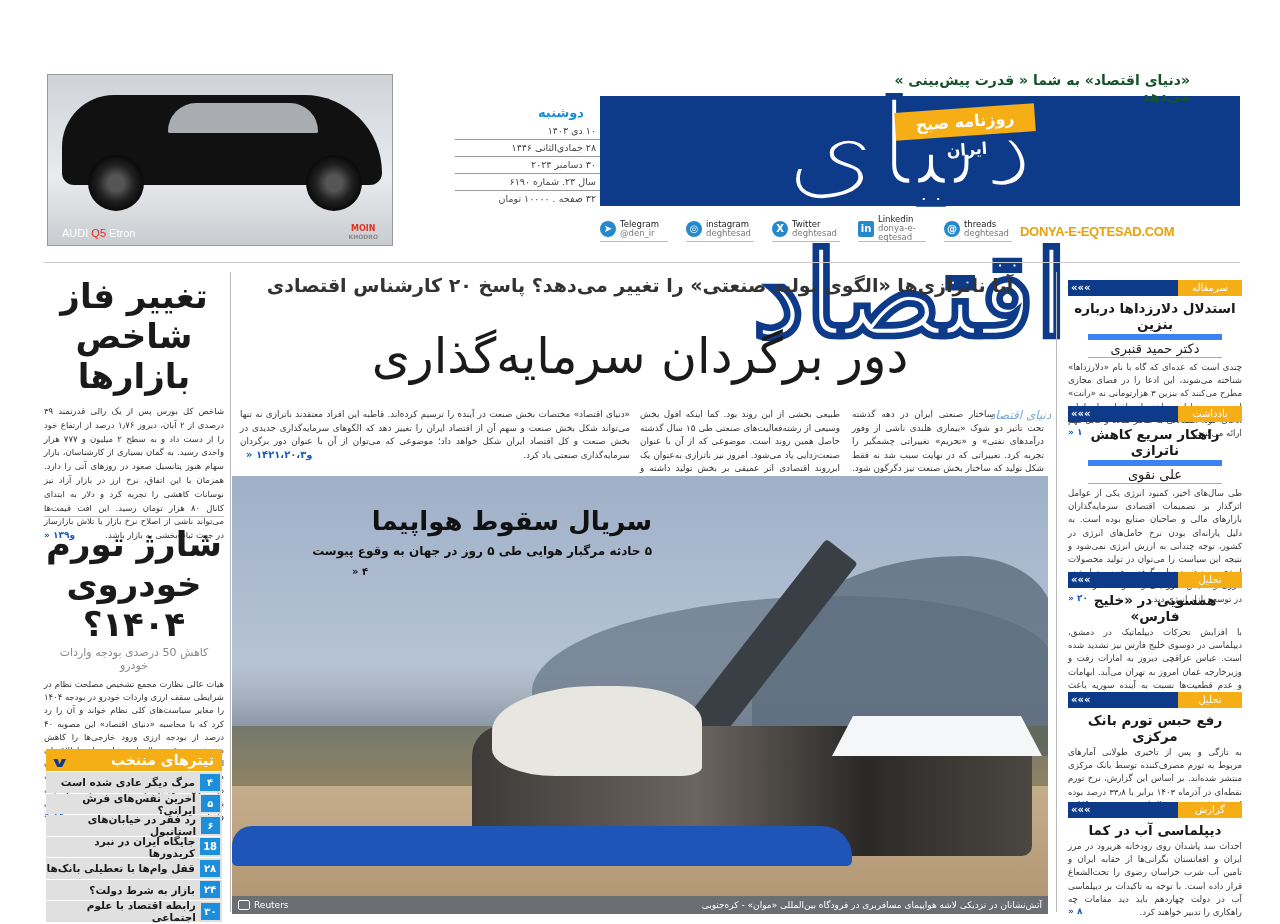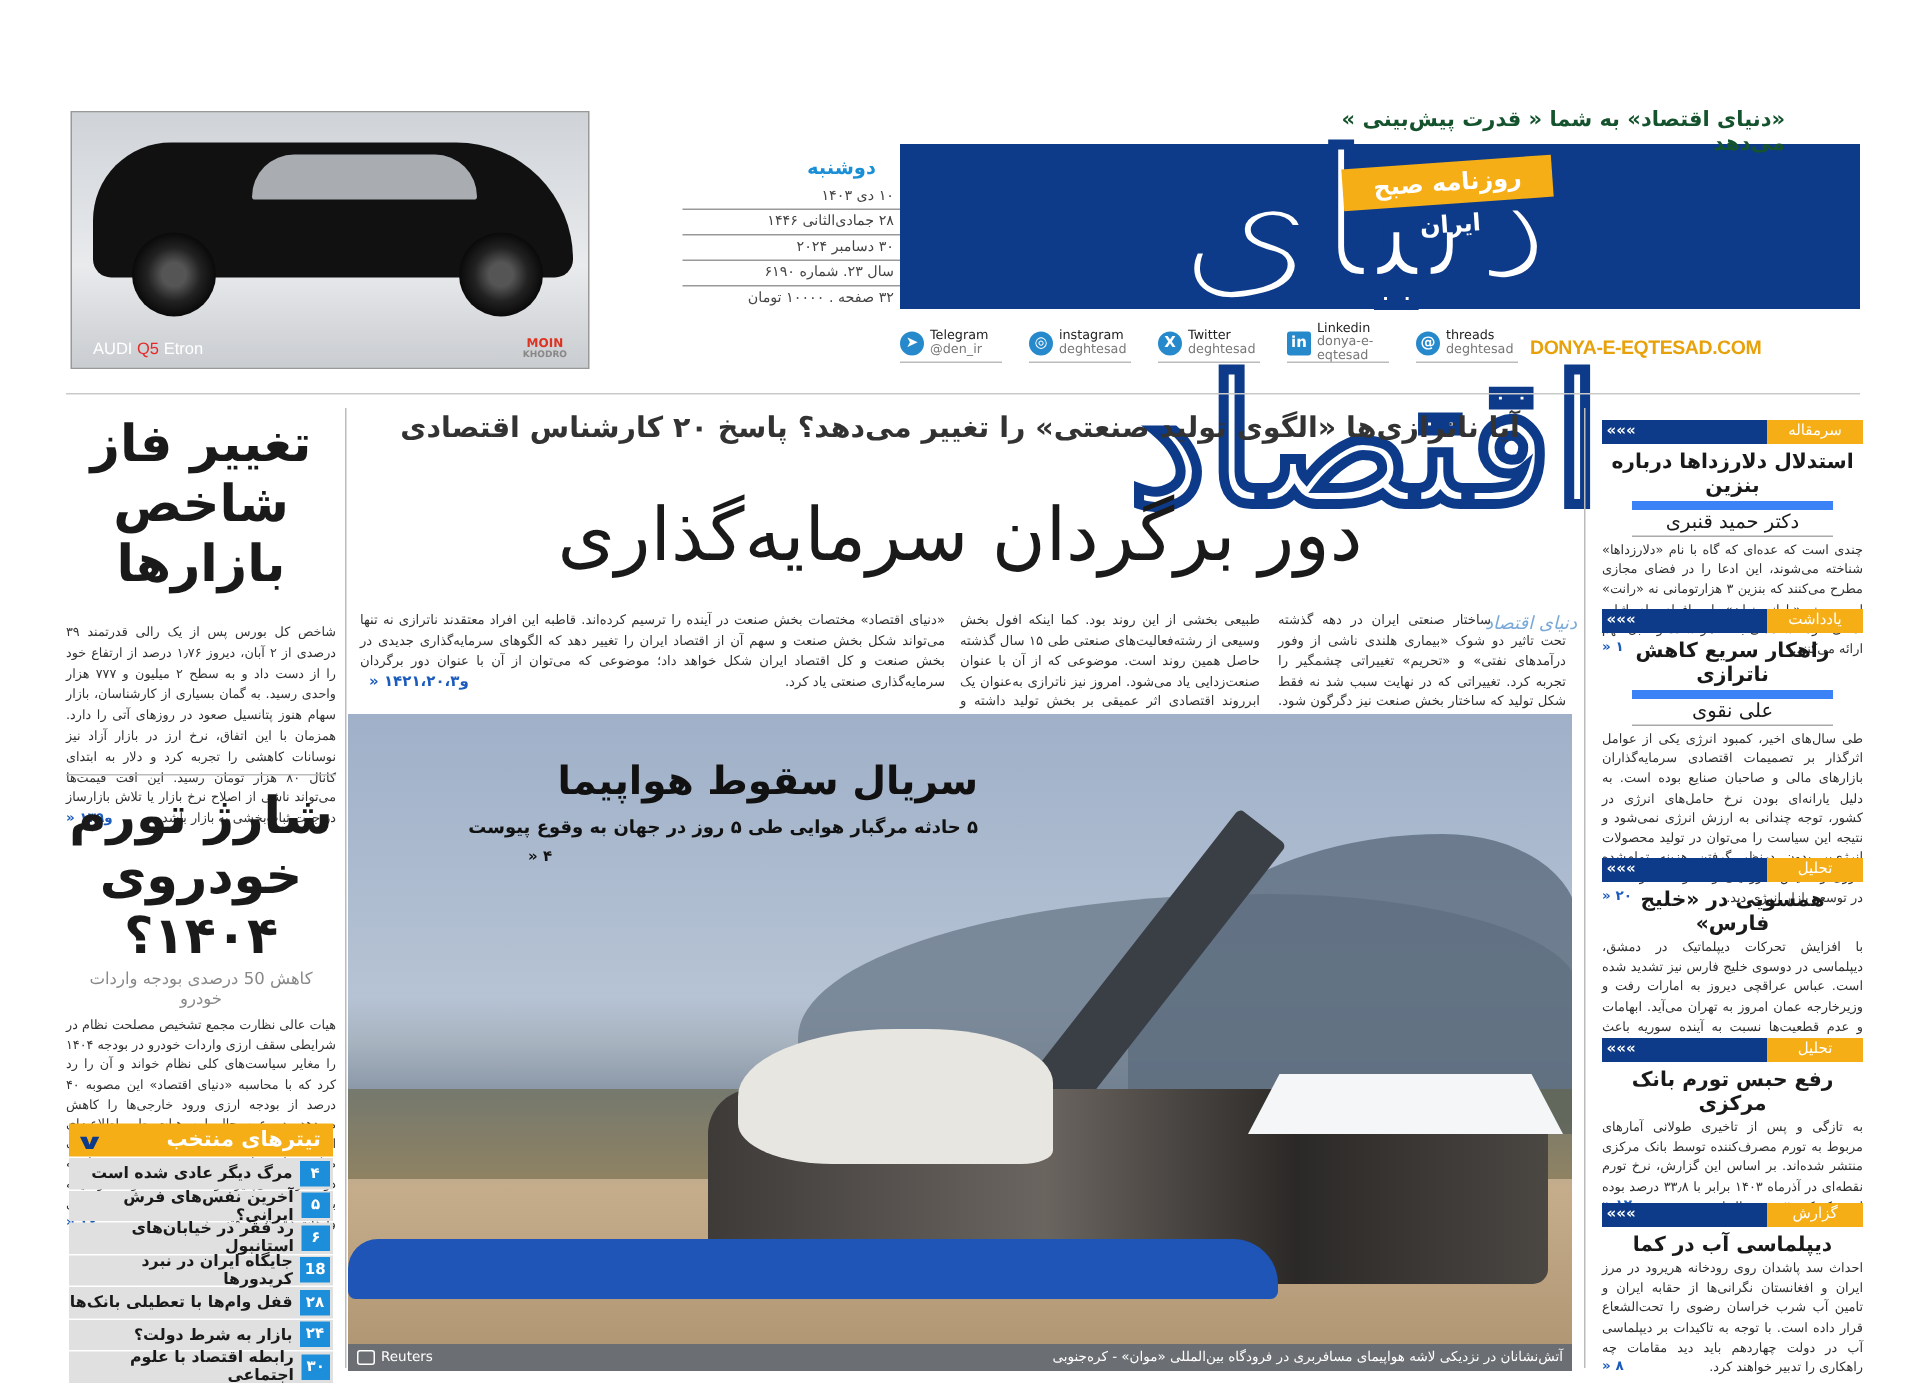--- a/index.html
+++ b/index.html
@@ -220,21 +220,21 @@
       <div class="gold">گزارش</div>
     </div>
   <div class="r-title">دیپلماسی آب در کما</div>
   <div class="r-body">احداث سد پاشدان روی رودخانه هریرود در مرز ایران و افغانستان نگرانی‌ها از حقابه ایران و تامین آب شرب خراسان رضوی را تحت‌الشعاع قرار داده است. با توجه به تاکیدات بر دیپلماسی آب در دولت چهاردهم باید دید مقامات چه راهکاری را تدبیر خواهند کرد.</div>
   <div class="r-ref">» ۸</div>
 </div>
 
 <div class="abs" style="left:230px;top:272px;width:1px;height:640px;background:#bbb"></div>
 
 <div class="abs lcol" style="top:274px">
-  <div class="l-head" style="margin:2px 0 20px">تغییر فاز شاخص بازارها</div>
+  <div class="l-head" style="margin:2px 0 9px">تغییر فاز شاخص بازارها</div>
   <div class="l-body">شاخص کل بورس پس از یک رالی قدرتمند ۳۹ درصدی از ۲ آبان، دیروز ۱٫۷۶ درصد از ارتفاع خود را از دست داد و به سطح ۲ میلیون و ۷۷۷ هزار واحدی رسید. به گمان بسیاری از کارشناسان، بازار سهام هنوز پتانسیل صعود در روزهای آتی را دارد. همزمان با این اتفاق، نرخ ارز در بازار آزاد نیز نوسانات کاهشی را تجربه کرد و دلار به ابتدای کانال ۸۰ هزار تومان رسید. این افت قیمت‌ها می‌تواند ناشی از اصلاح نرخ بازار یا تلاش بازارساز در جهت ثبات‌بخشی به بازار باشد.</div>
   <div class="l-ref">» ۱۳و۹</div>
 </div>
 
 <div class="abs" style="left:44px;top:516px;width:180px;height:1px;background:#bbb"></div>
 
 <div class="abs lcol" style="top:524px">
   <div class="l-head">شارژ تورم خودروی ۱۴۰۴؟</div>
   <div class="l-sub">کاهش 50 درصدی بودجه واردات خودرو</div>
   <div class="l-body" style="line-height:13.2px">هیات عالی نظارت مجمع تشخیص مصلحت نظام در شرایطی سقف ارزی واردات خودرو در بودجه ۱۴۰۴ را مغایر سیاست‌های کلی نظام خواند و آن را رد کرد که با محاسبه «دنیای اقتصاد» این مصوبه ۴۰ درصد از بودجه ارزی ورود خارجی‌ها را کاهش می‌دهد. در عین حال این هیات طی اطلاعیه‌ای اعلام کرد: «موافق واردات خودرو است، اما بانک مرکزی تامین ارز در سقف تعیین‌شده در لایحه دولت را امکان‌پذیر خوانده است.» دولت در لایحه بودجه سال آینده سقف ۲ میلیارد یورویی را برای واردات در نظر گرفته بود.</div>

